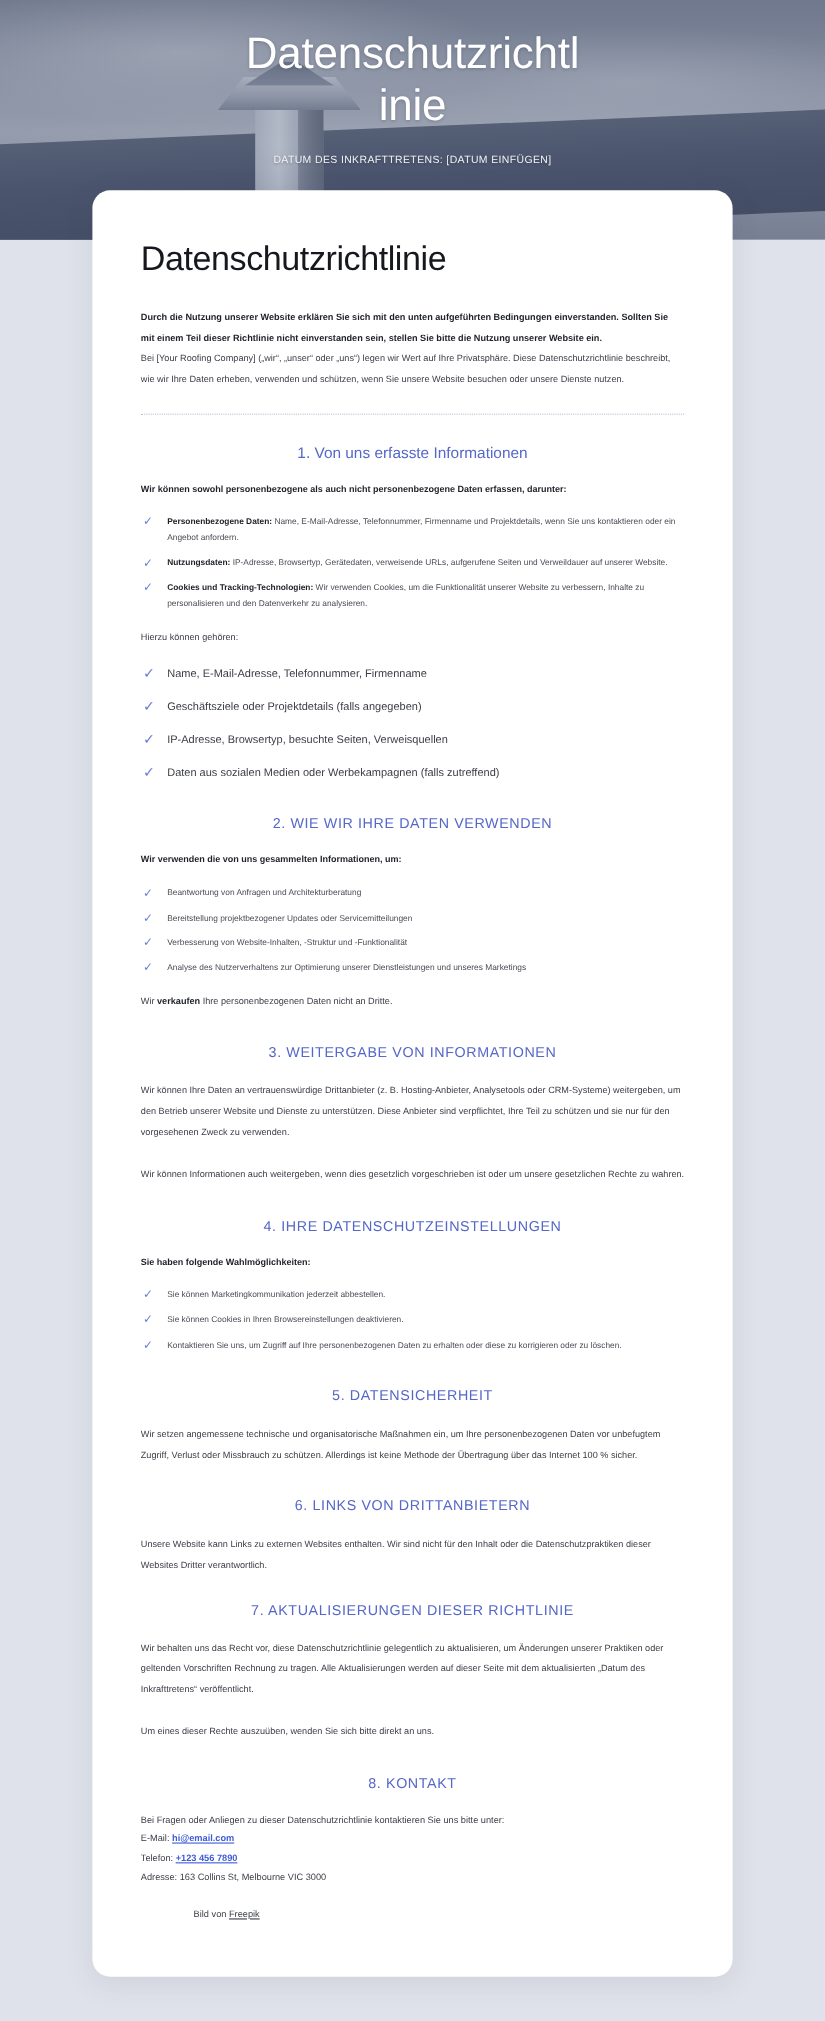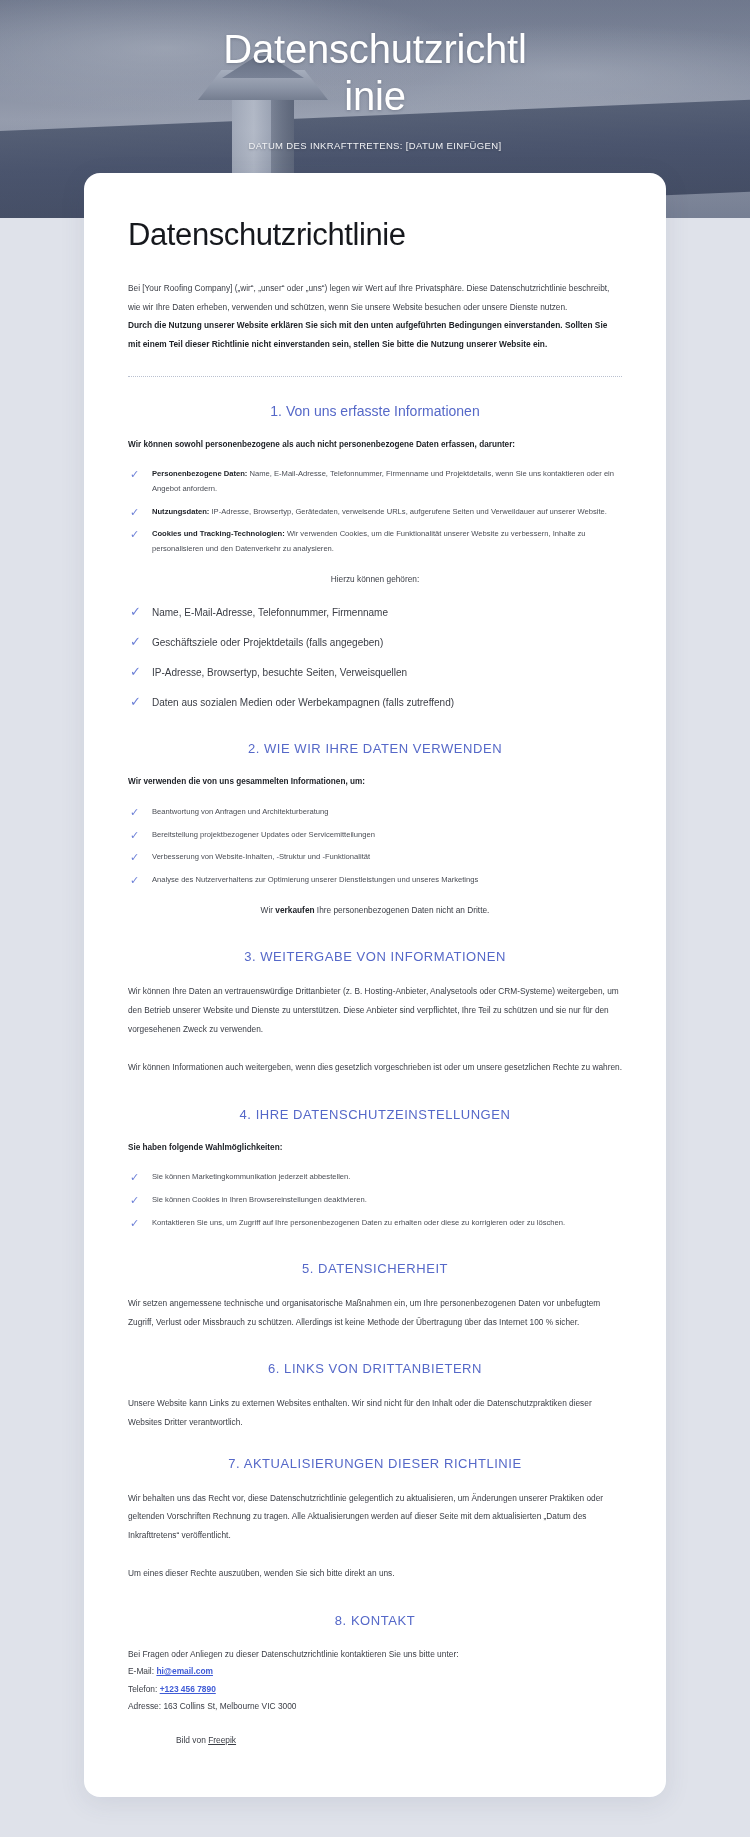--- a/index.html
+++ b/index.html
@@ -213,21 +213,20 @@
   }
   ul.checks.large .check-icon { font-size: 13px; top: -2px; }
 
   .li-strong { font-weight: 700; color: #1d2026; }
 
   p.note {
     font-size: 8.3px;
     line-height: 2.1;
     color: #3a3d45;
     margin-top: 14px;
-    text-align: center;
   }
 
   .para-block p + p { margin-top: 20px; }
 
   
   .contact-line {
     font-size: 8.4px;
     line-height: 2.05;
     color: #3a3d45;
   }
@@ -264,22 +263,22 @@
     <div class="hero-text">
       <h1 class="hero-title">Datenschutzrichtlinie</h1>
       <div class="hero-date">DATUM DES INKRAFTTRETENS: [DATUM EINFÜGEN]</div>
     </div>
   </header>
 
   <main class="card">
 
     <h1 class="doc-title">Datenschutzrichtlinie</h1>
 
+    <p class="body bold" style="margin-top:0">Durch die Nutzung unserer Website erklären Sie sich mit den unten aufgeführten Bedingungen einverstanden. Sollten Sie mit einem Teil dieser Richtlinie nicht einverstanden sein, stellen Sie bitte die Nutzung unserer Website ein.</p>
     <p class="body">Bei [Your Roofing Company] („wir“, „unser“ oder „uns“) legen wir Wert auf Ihre Privatsphäre. Diese Datenschutzrichtlinie beschreibt, wie wir Ihre Daten erheben, verwenden und schützen, wenn Sie unsere Website besuchen oder unsere Dienste nutzen.</p>
-    <p class="body bold" style="margin-top:0">Durch die Nutzung unserer Website erklären Sie sich mit den unten aufgeführten Bedingungen einverstanden. Sollten Sie mit einem Teil dieser Richtlinie nicht einverstanden sein, stellen Sie bitte die Nutzung unserer Website ein.</p>
 
     <div class="divider"></div>
 
     <section class="section">
       <h2 class="section-title mixed">1. Von uns erfasste Informationen</h2>
       <div class="lead">Wir können sowohl personenbezogene als auch nicht personenbezogene Daten erfassen, darunter:</div>
 
       <ul class="checks small">
         <li>
           <span class="check-icon">✓</span>

